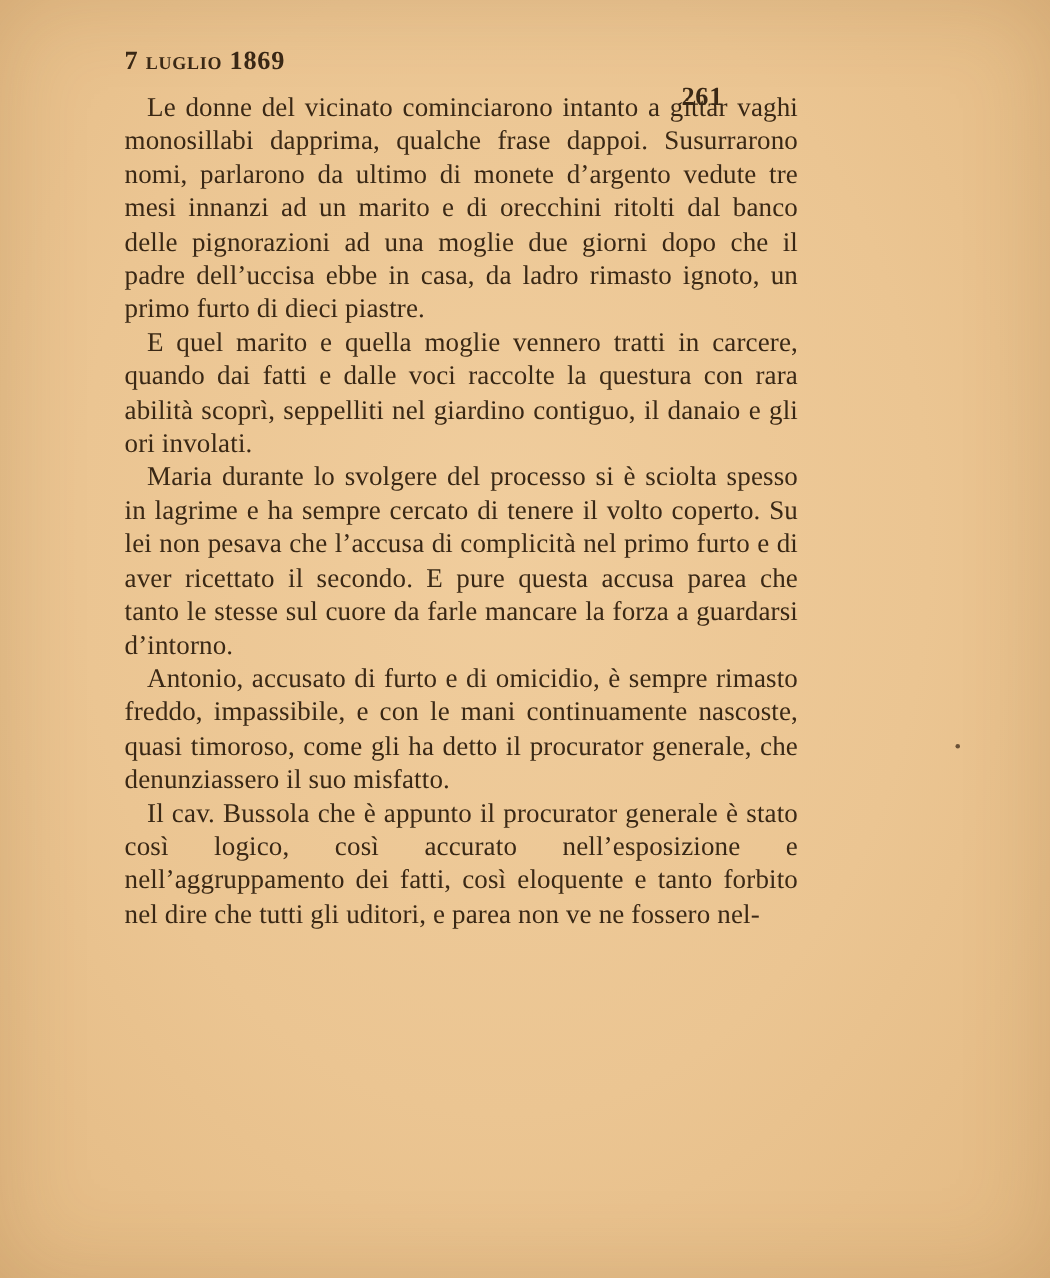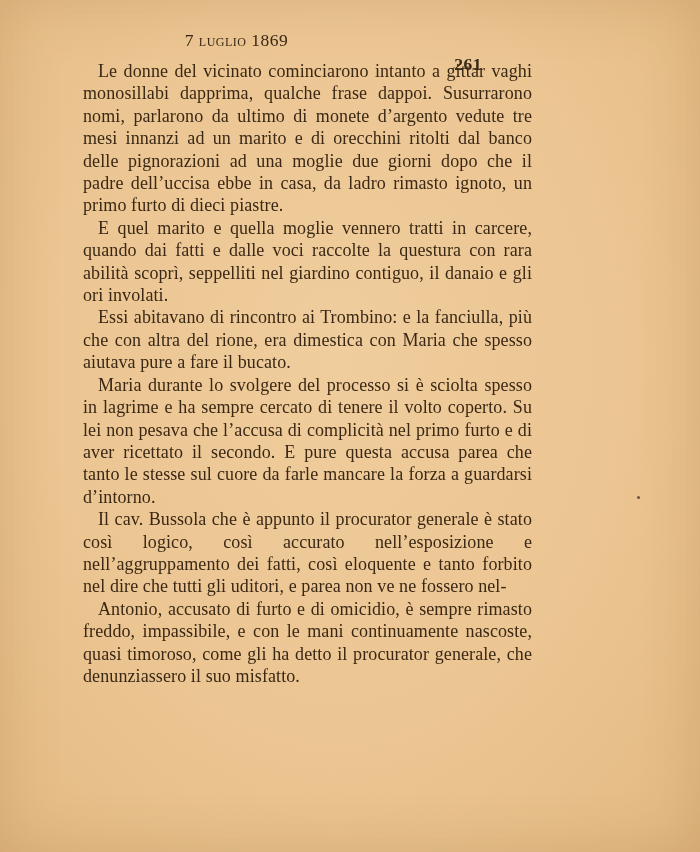--- a/index.html
+++ b/index.html
@@ -28,23 +28,22 @@
     left: 83px;
     width: 447px;
     height: 24px;
     font-size: 17.5px;
     letter-spacing: 0.5px;
   }
   .header .date {
     position: absolute;
     left: 0;
     right: 140px;
-    text-align: center;
     font-variant: small-caps;
-    font-weight: normal;
+    font-weight: bold;
     white-space: nowrap;
   }
   .header .pagenum {
     position: absolute;
     right: 48px;
     font-weight: bold;
     margin-top: 24px;
   }
   .text-block {
     position: absolute;
@@ -81,21 +80,20 @@
 <div class="page">
 
   <div class="header">
     <span class="date">7 luglio 1869</span>
     <span class="pagenum">261</span>
   </div>
 
   <div class="text-block">
     <p>Le donne del vicinato cominciarono intanto a gittar vaghi monosillabi dapprima, qualche frase dappoi. Susurrarono nomi, parlarono da ultimo di monete d’argento vedute tre mesi innanzi ad un marito e di orecchini ritolti dal banco delle pignorazioni ad una moglie due giorni dopo che il padre dell’uccisa ebbe in casa, da ladro rimasto ignoto, un primo furto di dieci piastre.</p>
     <p>E quel marito e quella moglie vennero tratti in carcere, quando dai fatti e dalle voci raccolte la questura con rara abilità scoprì, seppelliti nel giardino contiguo, il danaio e gli ori involati.</p>
-    <p>Essi abitavano di rincontro ai Trombino: e la fanciulla, più che con altra del rione, era dimestica con Maria che spesso aiutava pure a fare il bucato.</p>
     <p>Maria durante lo svolgere del processo si è sciolta spesso in lagrime e ha sempre cercato di tenere il volto coperto. Su lei non pesava che l’accusa di complicità nel primo furto e di aver ricettato il secondo. E pure questa accusa parea che tanto le stesse sul cuore da farle mancare la forza a guardarsi d’intorno.</p>
+    <p>Antonio, accusato di furto e di omicidio, è sempre rimasto freddo, impassibile, e con le mani continuamente nascoste, quasi timoroso, come gli ha detto il procurator generale, che denunziassero il suo misfatto.</p>
     <p>Il cav. Bussola che è appunto il procurator generale è stato così logico, così accurato nell’esposizione e nell’aggruppamento dei fatti, così eloquente e tanto forbito nel dire che tutti gli uditori, e parea non ve ne fossero nel-</p>
-    <p>Antonio, accusato di furto e di omicidio, è sempre rimasto freddo, impassibile, e con le mani continuamente nascoste, quasi timoroso, come gli ha detto il procurator generale, che denunziassero il suo misfatto.</p>
   </div>
 
   <div class="speck"></div>
 
 </div>
 
 </body></html>

